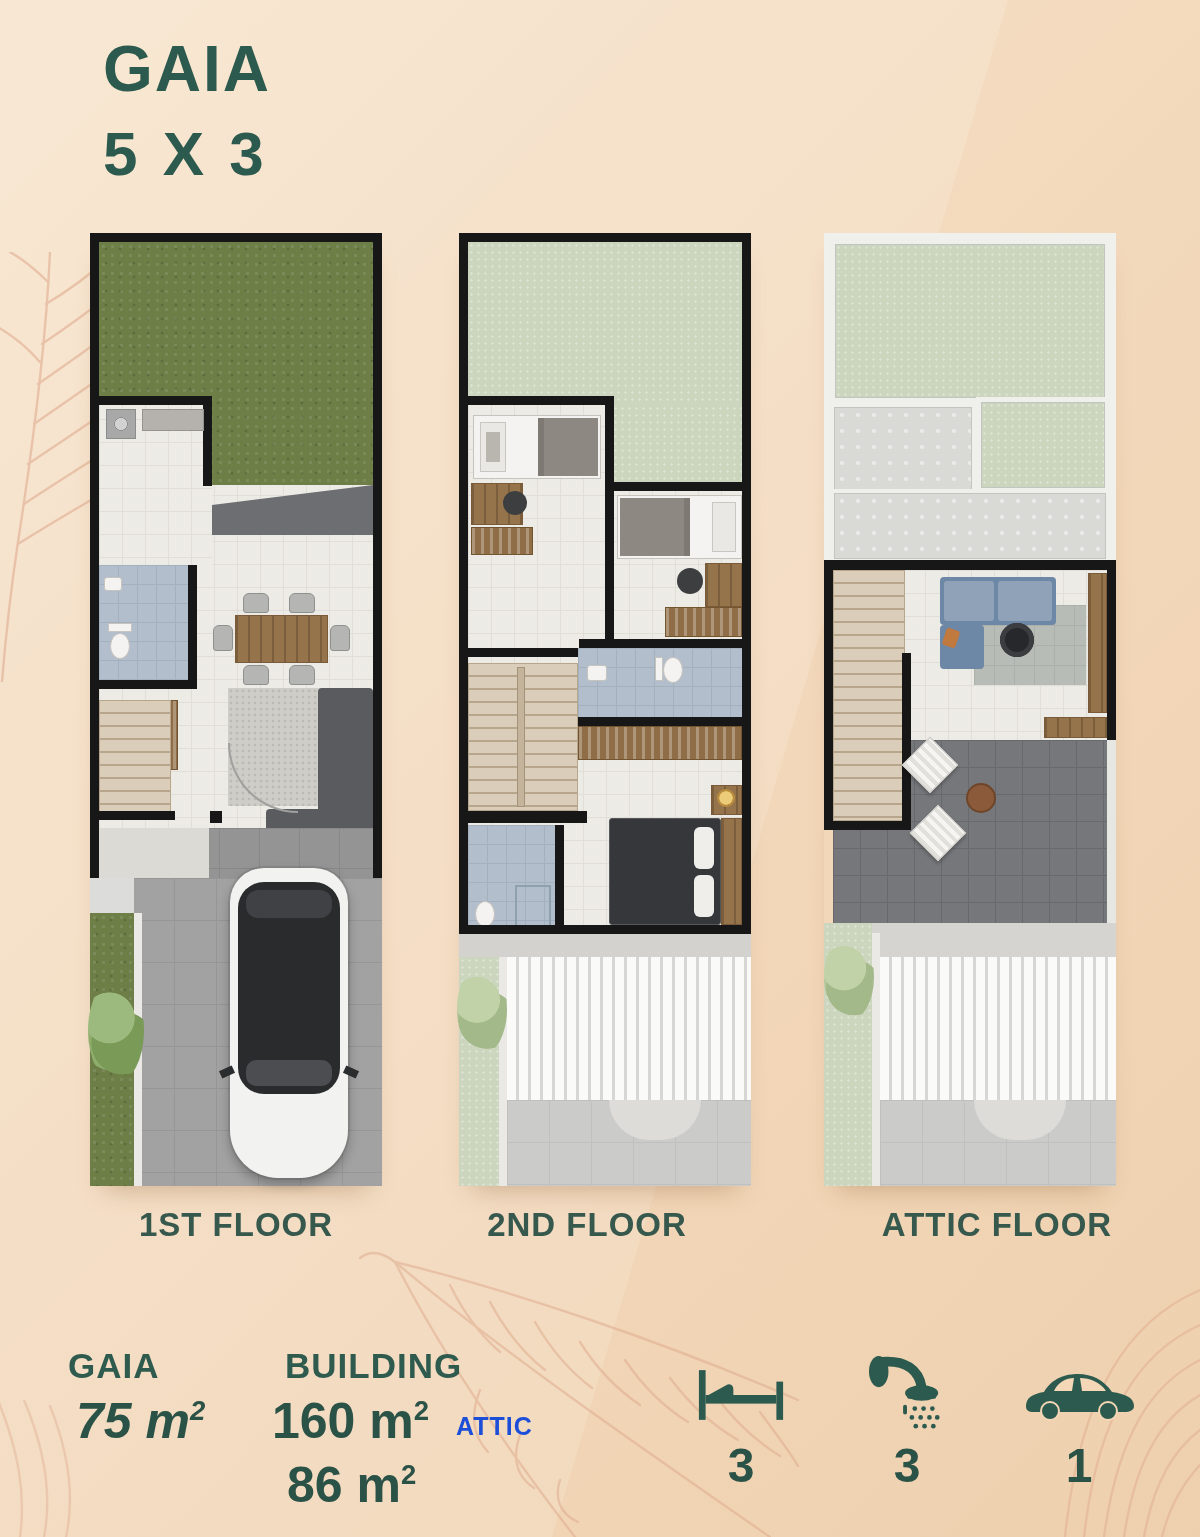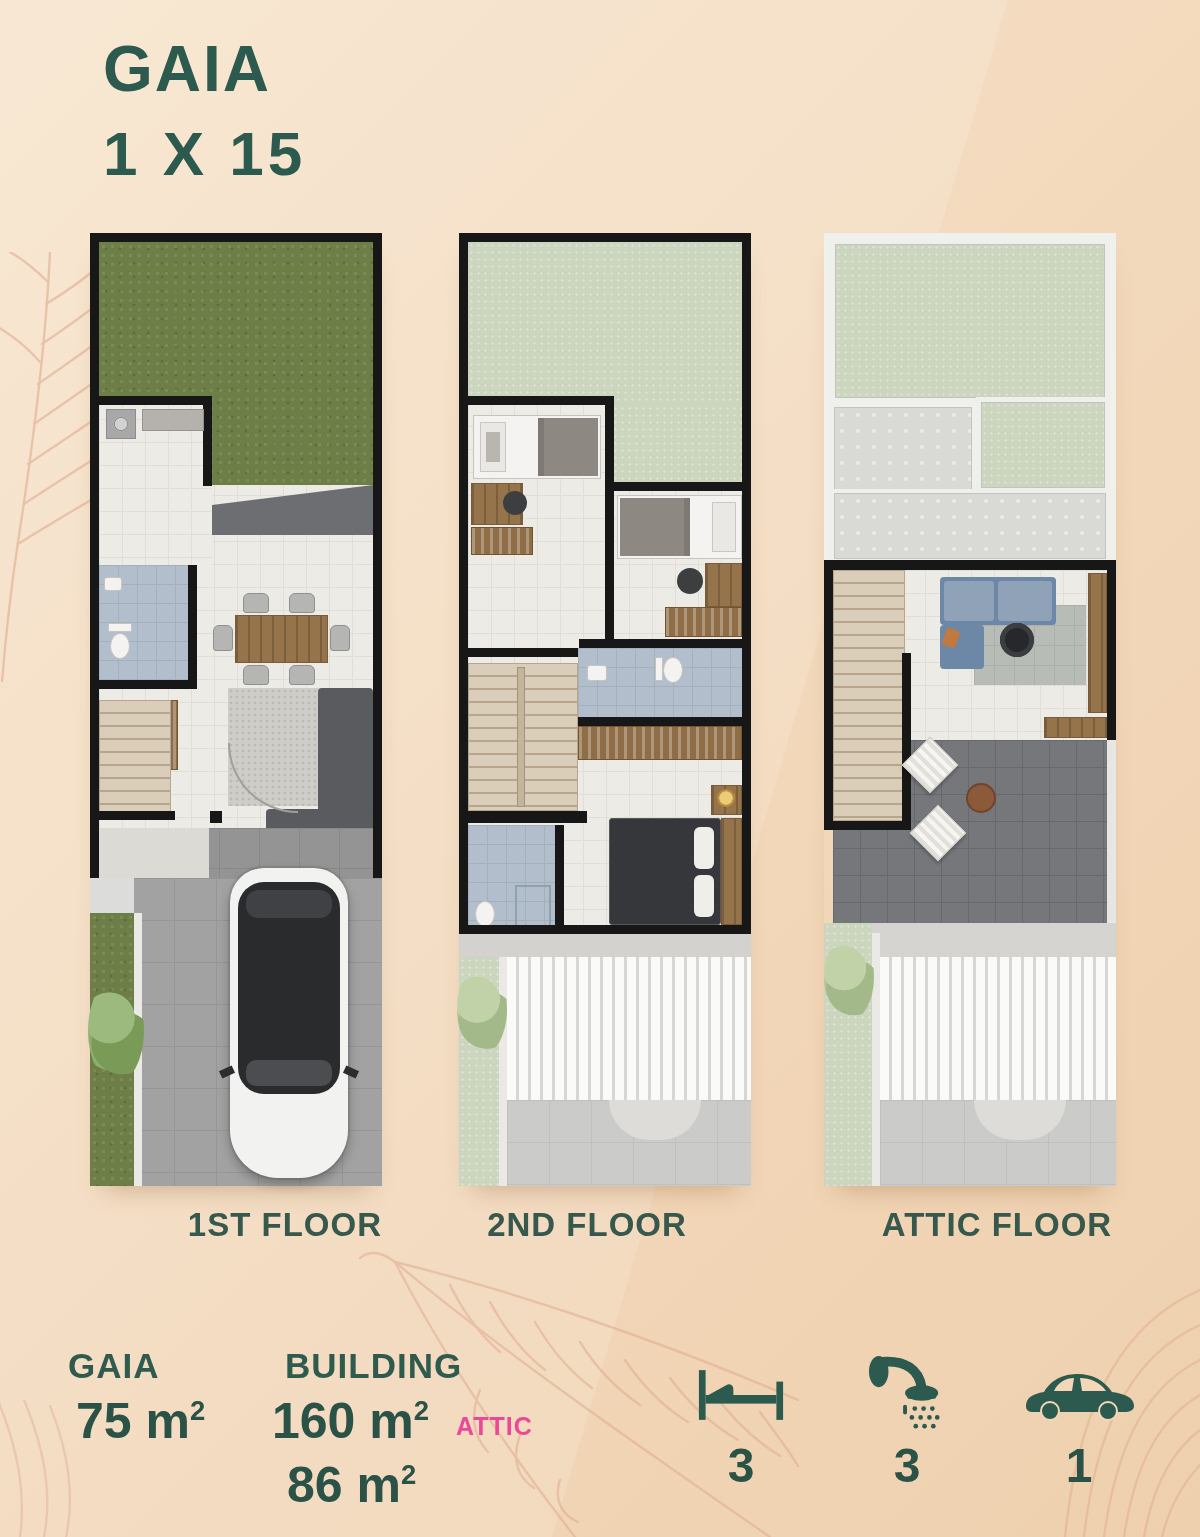--- a/index.html
+++ b/index.html
@@ -17,21 +17,21 @@
     clip-path: polygon(0 0, 84% 0, 46% 100%, 0 100%);
   }
   .leaf { position:absolute; z-index:1; pointer-events:none; }
   .leaf path { fill:none; stroke:#dca385; stroke-width:2.4; stroke-linecap:round; }
 
   .title { color:#2d5a4e; font-weight:600; letter-spacing:2px; z-index:3; }
   .floor-label { color:#37584d; font-weight:700; font-size:33px; letter-spacing:1px; text-align:center; z-index:3; }
   .spec-label { color:#2f5b4e; font-weight:600; font-size:35px; letter-spacing:1px; z-index:3; }
   .spec-value { color:#2b5246; font-weight:700; font-size:50px; z-index:3; }
   .spec-value sup { font-size:.55em; }
-  .spec-small { color:#ec4899; font-weight:600; font-size:25px; letter-spacing:1px; z-index:3; }
+  .spec-small { color:#1d4ed8; font-weight:600; font-size:25px; letter-spacing:1px; z-index:3; }
   .amenity-count { color:#2b5246; font-weight:700; font-size:48px; text-align:center; z-index:3; }
 
   
   .plan { position:absolute; top:233px; width:292px; height:953px; z-index:2;
           box-shadow: 0 16px 24px -14px rgba(140,90,45,.38); }
 
   
   .wall   { background:#171717; }
   .tile   { background:#edebe5;
             background-image:linear-gradient(#e0ded6 1px,transparent 1px),linear-gradient(90deg,#e0ded6 1px,transparent 1px);
@@ -140,21 +140,21 @@
   <path d="M220,185 C206,200 190,224 182,257"></path>
 </svg>
 
 <svg class="leaf" style="left:-10px; top:1400px; width:110px; height:137px; opacity:.35" viewBox="0 0 110 137">
   <path d="M8,0 C28,50 36,92 30,137"></path>
   <path d="M34,0 C56,52 62,96 54,137"></path>
   <path d="M60,6 C80,56 84,100 76,137"></path>
 </svg>
 
 <div class="ab title" style="left:103px; top:32px; font-size:64px;">GAIA</div>
-<div class="ab title" style="left:103px; top:118px; font-size:62px; letter-spacing:4px;">1 X 15</div>
+<div class="ab title" style="left:103px; top:118px; font-size:62px; letter-spacing:4px;">5 X 3</div>
 
 <div class="plan" style="left:90px;">
   <div class="ab" style="left:0;top:0;width:292px;height:753px;border:9px solid #171717"></div>
   <div class="ab tile" style="left:9px;top:9px;width:274px;height:735px"></div>
   <div class="ab grass" style="left:9px;top:9px;width:274px;height:243px"></div>
   <div class="ab tile" style="left:9px;top:163px;width:113px;height:170px"></div>
   <div class="ab wall" style="left:9px;top:163px;width:113px;height:9px"></div>
   <div class="ab wall" style="left:113px;top:163px;width:9px;height:90px"></div>
   <div class="ab" style="left:16px;top:176px;width:30px;height:30px;border:1px solid #8c8c8c;background:radial-gradient(circle,#d2d2d2 0 30%,#8f8f8f 31% 34%,#a8a8a8 35%)"></div>
   <div class="ab" style="left:52px;top:176px;width:62px;height:22px;background:#b5b2ad;border:1px solid #97948f"></div>
@@ -281,26 +281,26 @@
   <div class="ab" style="left:142px;top:550px;width:30px;height:30px;background:#8a5a3a;border:2px solid #6f4529;border-radius:50%"></div>
   <div class="ab" style="left:0;top:690px;width:292px;height:34px;background:#d5d4d1"></div>
   <div class="ab pgreen" style="left:0;top:690px;width:48px;height:263px"></div>
   <div class="ab whitesep" style="left:48px;top:700px;width:8px;height:253px"></div>
   <div class="ab bushp" style="left:0;top:700px;width:50px;height:88px"></div>
   <div class="ab stripes" style="left:56px;top:724px;width:236px;height:143px"></div>
   <div class="ab drive2" style="left:56px;top:867px;width:236px;height:86px"></div>
   <div class="ab" style="left:150px;top:867px;width:92px;height:40px;background:#dddcd9;border-radius:0 0 46px 46px"></div>
 </div>
 
-<div class="ab floor-label" style="left:90px; top:1206px; width:292px;text-align:right;">1ST FLOOR</div>
+<div class="ab floor-label" style="left:90px; top:1206px; width:292px;">1ST FLOOR</div>
 <div class="ab floor-label" style="left:441px; top:1206px; width:292px;">2ND FLOOR</div>
 <div class="ab floor-label" style="left:851px; top:1206px; width:292px;">ATTIC FLOOR</div>
 
 <div class="ab spec-label" style="left:68px; top:1346px;">GAIA</div>
-<div class="ab spec-value" style="left:76px; top:1392px;"><span>75</span> <span>m</span><sup>2</sup></div>
+<div class="ab spec-value" style="left:76px; top:1392px;font-style:italic;"><span>75</span> <span>m</span><sup>2</sup></div>
 
 <div class="ab spec-label" style="left:285px; top:1346px;">BUILDING</div>
 <div class="ab spec-value" style="left:272px; top:1392px;"><span>160</span> <span>m</span><sup>2</sup></div>
 
 <div class="ab spec-small" style="left:456px; top:1412px;">ATTIC</div>
 <div class="ab spec-value" style="left:287px; top:1456px;"><span>86</span> <span>m</span><sup>2</sup></div>
 
 <svg class="ab" style="left:697px; top:1368px; width:88px; height:54px; z-index:3" viewBox="0 0 92 56">
   <rect x="2" y="2" width="7" height="52" fill="#2d5a4e"></rect>
   <rect x="83" y="14" width="7" height="40" fill="#2d5a4e"></rect>

